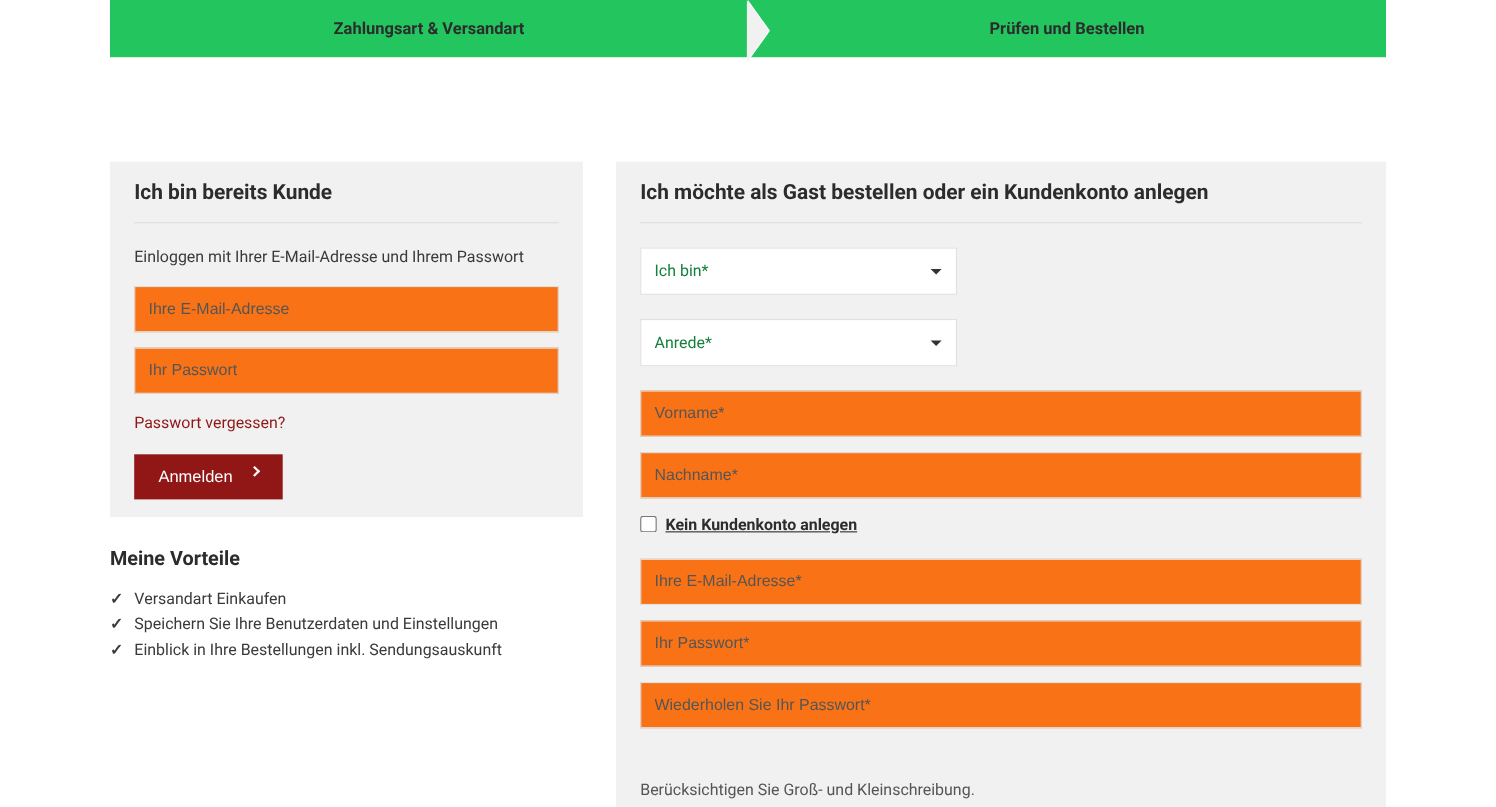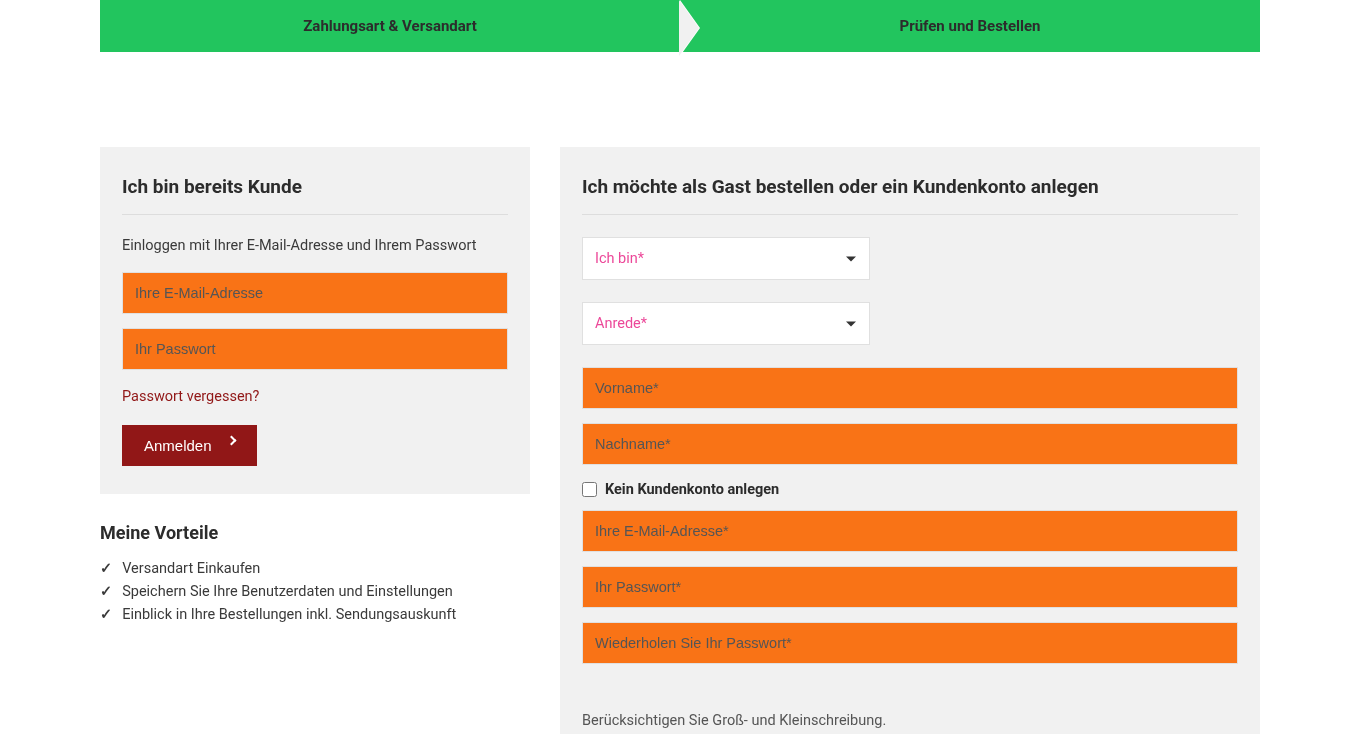--- a/index.html
+++ b/index.html
@@ -78,21 +78,21 @@
       gap: 30px;
     }
     .left-col {
       flex: 0 0 430px;
     }
     .right-col {
       flex: 1;
     }
     .panel {
       background: #f1f1f1;
-      padding: 28px 22px;
+      padding: 16px 22px;
     }
     .panel h2 {
       font-size: 19px;
       font-weight: 700;
       color: #2c2c2c;
       padding-bottom: 16px;
       border-bottom: 1px solid #ddd;
       margin-bottom: 22px;
     }
     .subtext {
@@ -117,21 +117,21 @@
       position: relative;
       width: 288px;
       margin-bottom: 22px;
     }
     .select-field {
       width: 100%;
       background: #fff;
       border: 1px solid #e0e0e0;
       padding: 12px 30px 12px 12px;
       font-size: 14.5px;
-      color: #ec4899;
+      color: #15803d;
       appearance: none;
       -webkit-appearance: none;
       font-family: inherit;
       cursor: pointer;
     }
     .select-wrap::after {
       content: "";
       position: absolute;
       right: 14px;
       top: 50%;
@@ -188,24 +188,25 @@
       color: #3a3a3a;
       padding: 3px 0;
     }
     .benefits li::before {
       content: "✓";
       margin-right: 10px;
       font-weight: 700;
     }
     .checkbox-row {
       display: flex;
-      align-items: center;
+      align-items: flex-start;
       gap: 8px;
-      margin-bottom: 12px;
+      margin-bottom: 22px;
       margin-top: 2px;
+      text-decoration: underline;
     }
     .checkbox-row input[type="checkbox"] {
       width: 15px;
       height: 15px;
       cursor: pointer;
     }
     .checkbox-row label {
       font-size: 14.5px;
       font-weight: 700;
       color: #2c2c2c;

